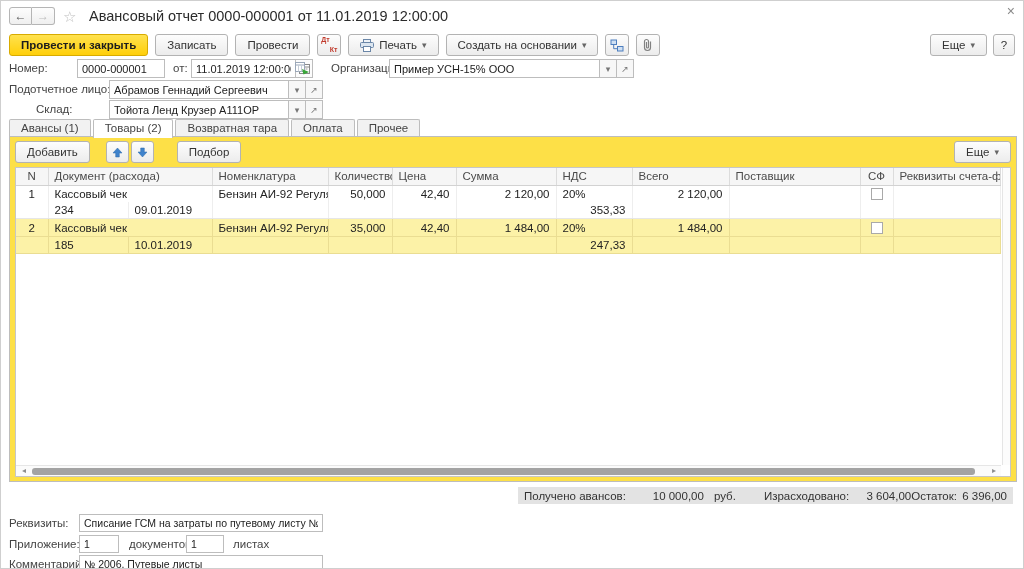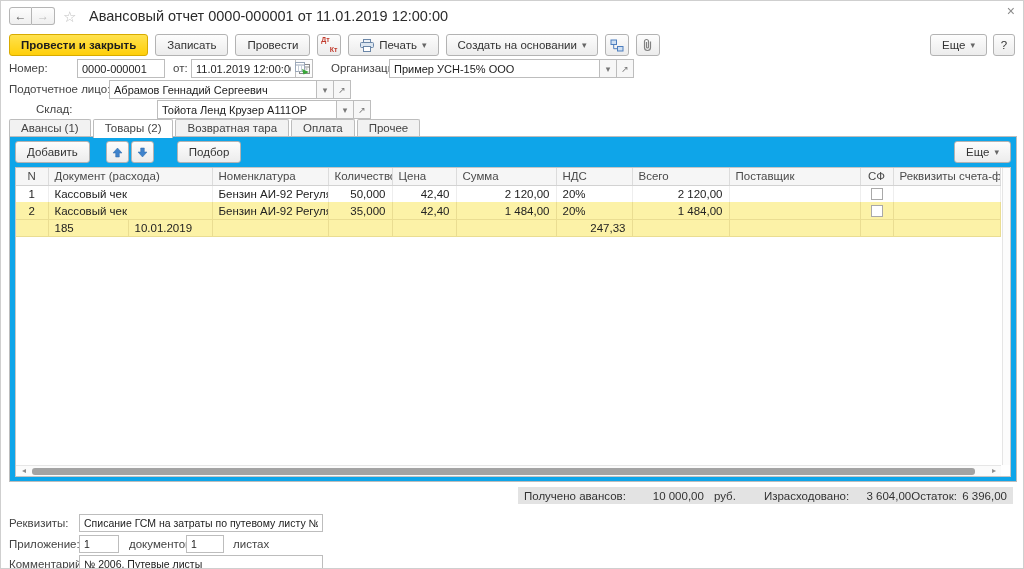--- a/index.html
+++ b/index.html
@@ -37,21 +37,21 @@
   .mini.cal { background:#fcfcfc; }
   .greenbtn { position:absolute; width:20px; height:19px; border:none; background:transparent; cursor:pointer; display:flex; align-items:center; justify-content:center; }
   .vat-link { position:absolute; left:388px; top:84px; color:#3b74bc; text-decoration:underline; cursor:pointer; white-space:nowrap; }
 
   
   .tabs { position:absolute; left:8px; top:118px; display:flex; }
   .tab { border:1px solid #bdbdbd; border-bottom:none; background:#f2f2f2; padding:2px 11px 3px; margin-right:2px; border-radius:2px 2px 0 0; color:#444; cursor:pointer; position:relative; }
   .tab.active { background:#fff; z-index:3; height:19px; margin-bottom:-2px; }
 
   
-  .panel { position:absolute; left:8px; top:135px; width:1008px; height:346px; border:1px solid #bdbdbd; background:#0ea5e9;padding-left:23px; }
+  .panel { position:absolute; left:8px; top:135px; width:1008px; height:346px; border:1px solid #bdbdbd; background:#fde047;padding-left:23px; }
   .tbar { position:absolute; left:5px; top:4px; right:5px; height:22px; display:flex; gap:7px; align-items:center; }
   .tbar .more { position:absolute; right:0; top:0; }
   .arrbtn { width:23px; height:22px; border:1px solid #b3b3b3; background:linear-gradient(#fdfdfd,#ececec); border-radius:3px; display:flex; align-items:center; justify-content:center; cursor:pointer; }
   .arrpair { display:flex; gap:2px; margin-left:9px; margin-right:16px; }
 
   .grid { position:absolute; left:5px; right:5px; top:30px; bottom:4px; border:1px solid #c6c6c6; background:#fff; overflow:hidden; }
   .vstrip { position:absolute; top:0; right:0; bottom:11px; width:8px; border-left:1px solid #e5e5e5; background:#fcfcfc; }
   table { border-collapse:collapse; table-layout:fixed; width:calc(100% - 9px); }
   th { background:#f6f6f6; border-right:1px solid #dcdcdc; border-bottom:1px solid #d2d2d2; font-weight:normal; color:#4a4a4a; text-align:left; padding:2px 6px; font-size:11.5px; white-space:nowrap; overflow:hidden; height:17px; }
   th.c { text-align:center; }
@@ -169,28 +169,28 @@
   </span>
 
   <span class="flabel" style="left:330px; top:61px;">Организация:</span>
   <div class="fld" style="left:388px; top:58px; width:245px;">
     <input value="Пример УСН-15% ООО" style="">
     <span class="mini">▾</span>
     <span class="mini">↗</span>
   </div>
 
   <span class="flabel" style="left:8px; top:82px;">Подотчетное лицо:</span>
-  <div class="fld" style="left:108px; top:79px; width:242px;">
+  <div class="fld" style="left:108px; top:79px; width:214px;">
     <input value="Абрамов Геннадий Сергеевич" style="">
     <span class="mini">▾</span>
     <span class="mini">↗</span>
   </div>
 
   <span class="flabel" style="left:8px; top:102px;margin-left:27px;">Склад:</span>
-  <div class="fld" style="left:108px; top:99px; width:214px;margin-left:48px;">
+  <div class="fld" style="left:108px; top:99px; width:214px;">
     <input value="Тойота Ленд Крузер А111ОР" style="">
     <span class="mini">▾</span>
     <span class="mini">↗</span>
   </div>
 
   <div class="tabs">
     <div class="tab">Авансы (1)</div>
     <div class="tab active">Товары (2)</div>
     <div class="tab">Возвратная тара</div>
     <div class="tab">Оплата</div>
@@ -256,20 +256,34 @@
           <td>Бензин АИ-92 Регуляр</td>
           <td class="r">50,000</td>
           <td class="r">42,40</td>
           <td class="r">2 120,00</td>
           <td>20%</td>
           <td class="r">2 120,00</td>
           <td></td>
           <td class="c"><span class="cb"></span></td>
           <td></td>
         </tr>
+        <tr class="line2">
+          <td></td>
+          <td>234</td>
+          <td>09.01.2019</td>
+          <td></td>
+          <td></td>
+          <td></td>
+          <td></td>
+          <td class="r">353,33</td>
+          <td></td>
+          <td></td>
+          <td></td>
+          <td></td>
+        </tr>
 
         <tr class="line1 sel">
           <td class="c">2</td>
           <td colspan="2">Кассовый чек</td>
           <td>Бензин АИ-92 Регуляр</td>
           <td class="r">35,000</td>
           <td class="r">42,40</td>
           <td class="r">1 484,00</td>
           <td>20%</td>
           <td class="r">1 484,00</td>

